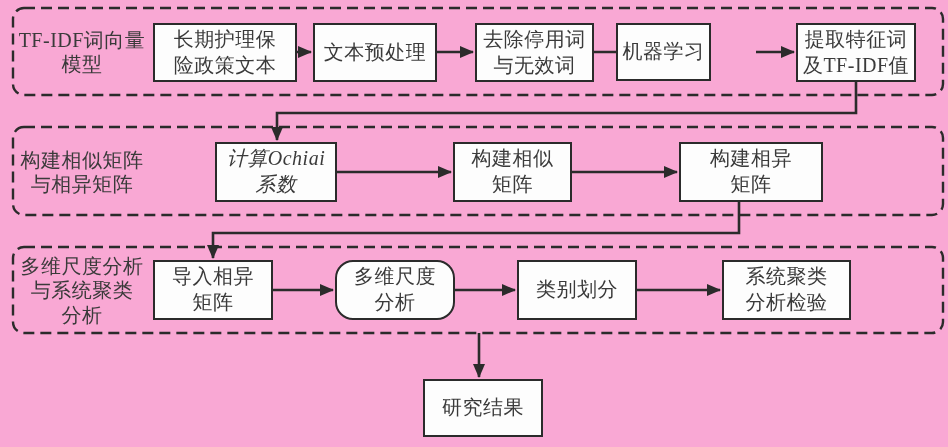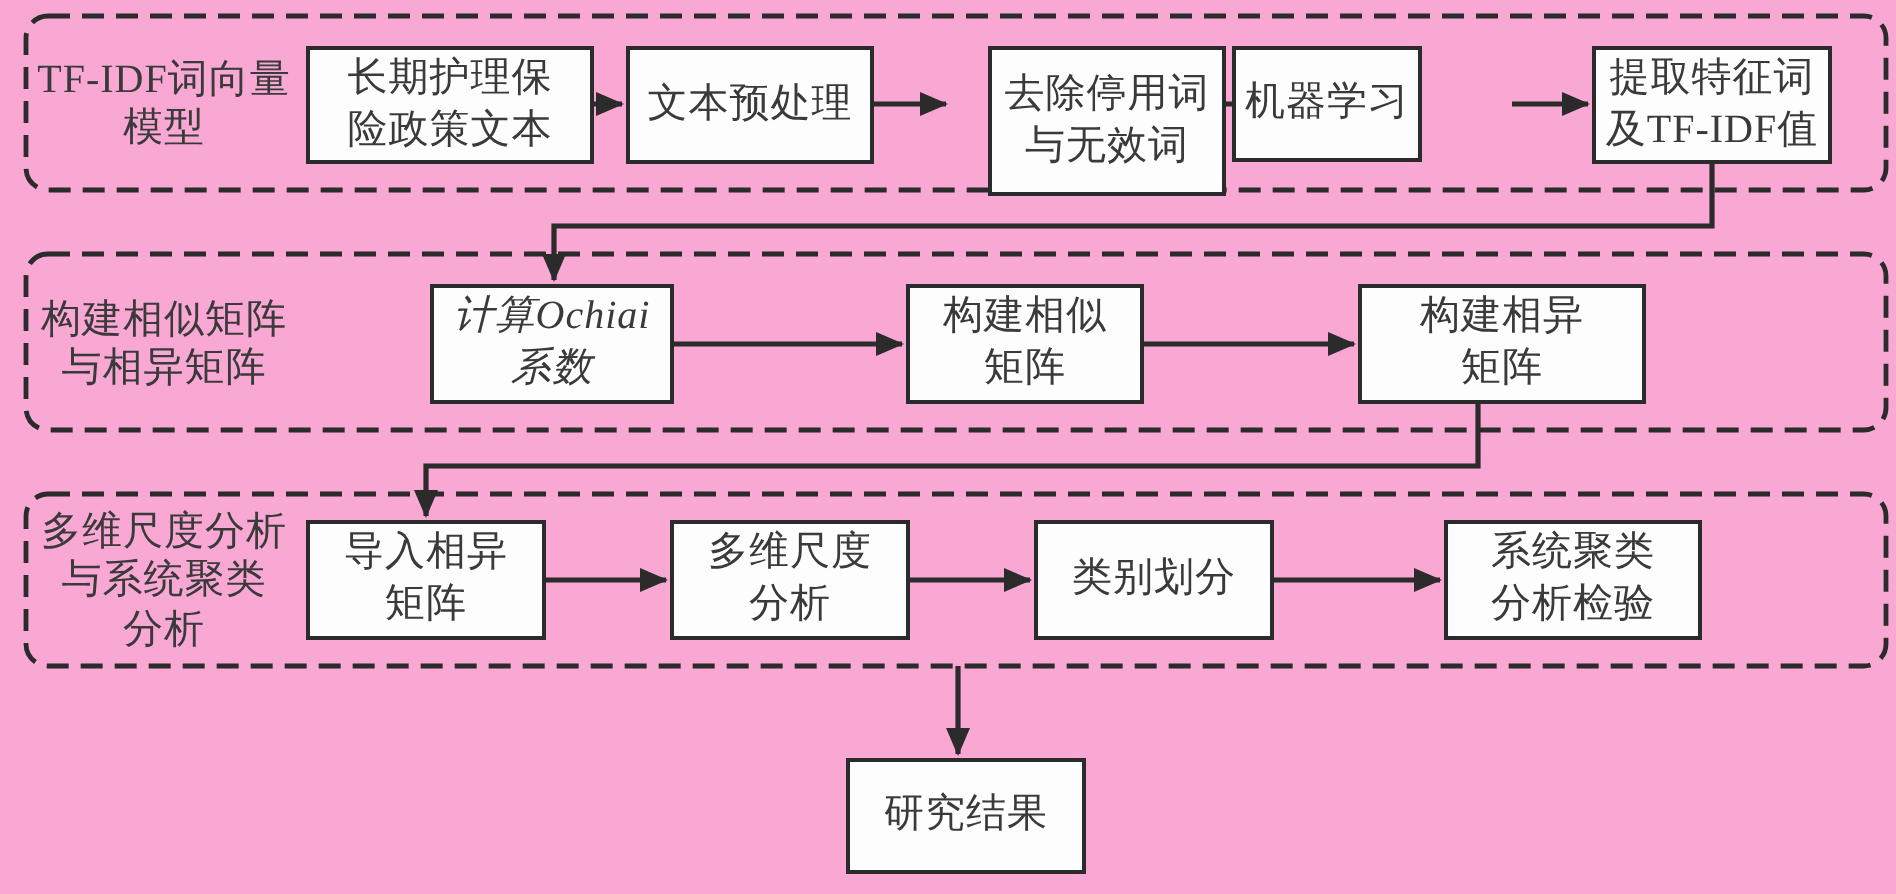--- a/index.html
+++ b/index.html
@@ -83,36 +83,36 @@
 模型</div>
   <div class="stage-label" style="left:16px; top:148px; width:132px;">构建相似矩阵
 与相异矩阵</div>
   <div class="stage-label" style="left:16px; top:254px; width:132px;">多维尺度分析
 与系统聚类
 分析</div>
 
   <div class="node" style="left:153px; top:23px; width:144px; height:59px;">长期护理保
 险政策文本</div>
   <div class="node" style="left:313px; top:23px; width:124px; height:59px;">文本预处理</div>
-  <div class="node" style="left:494px; top:23px; width:119px; height:75px;">去除停用词
+  <div class="node" style="left:475px; top:23px; width:119px; height:59px;">去除停用词
 与无效词</div>
   <div class="node" style="left:616px; top:23px; width:95px; height:58px;">机器学习</div>
   <div class="node" style="left:796px; top:23px; width:120px; height:59px;text-align:center;">提取特征词
 及TF-IDF值</div>
 
   <div class="node" style="left:215px; top:142px; width:122px; height:60px;font-style:italic;">计算Ochiai
 系数</div>
   <div class="node" style="left:453px; top:142px; width:119px; height:60px;">构建相似
 矩阵</div>
   <div class="node" style="left:679px; top:142px; width:144px; height:60px;">构建相异
 矩阵</div>
 
   <div class="node" style="left:153px; top:260px; width:120px; height:60px;">导入相异
 矩阵</div>
-  <div class="node" style="left:335px; top:260px; width:120px; height:60px;">多维尺度
+  <div class="node" style="left:335px; top:260px; width:120px; height:60px;border-radius:18px;">多维尺度
 分析</div>
   <div class="node" style="left:517px; top:260px; width:120px; height:60px;">类别划分</div>
   <div class="node" style="left:722px; top:260px; width:129px; height:60px;">系统聚类
 分析检验</div>
 
   <div class="node" style="left:423px; top:379px; width:120px; height:58px;">研究结果</div>
 
 </div>
 
 </body></html>

